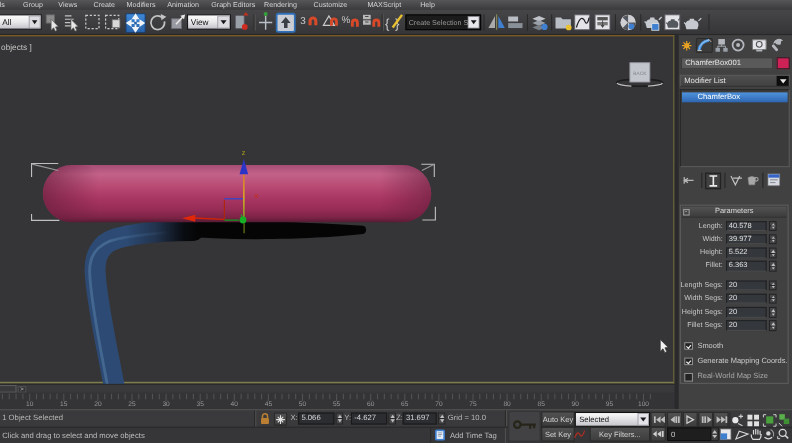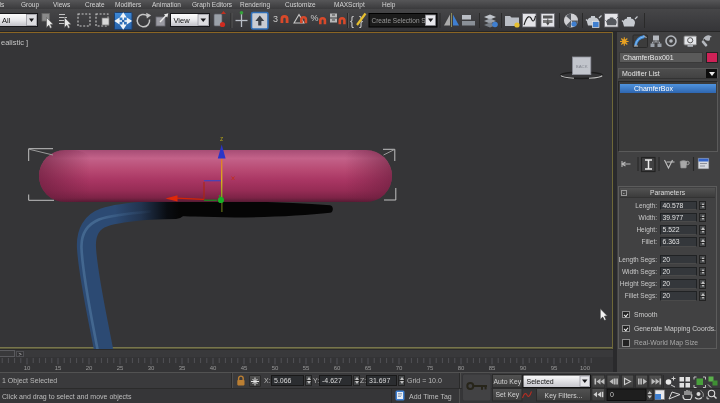--- a/index.html
+++ b/index.html
@@ -226,21 +226,21 @@
     </g>
 
     <g fill="#c6cad0">
       <path d="M 623,23 q 0,-4 4,-4.5 l 0,-1.5 l 4,0 l 0,1.5 q 4,0.5 4,4.5 l -1,3.5 l -10,0 z"></path>
       <path d="M 622,20.5 l 2,2 M 635,19 l 2.5,-2.5" stroke="#c6cad0" stroke-width="1.2" fill="none"></path>
     </g>
     <line x1="644.5" y1="13" x2="644.5" y2="28" stroke="#2a2a2a"></line>
     </svg>
   </div>
   <div class="abs" id="vp">
-    <div id="vplabel">ealistic ]</div>
+    <div id="vplabel">objects ]</div>
   </div>
   <svg class="abs" id="vpart" width="614" height="318" viewBox="0 33 614 318" style="left:0;top:33px">
     <defs>
       <linearGradient id="capg" x1="0" y1="150" x2="0" y2="202" gradientUnits="userSpaceOnUse">
         <stop offset="0" stop-color="#a64d75"></stop>
         <stop offset="0.16" stop-color="#c36289"></stop>
         <stop offset="0.38" stop-color="#b84a73"></stop>
         <stop offset="0.58" stop-color="#a93663"></stop>
         <stop offset="0.78" stop-color="#962c55"></stop>
         <stop offset="0.92" stop-color="#7c2346"></stop>

